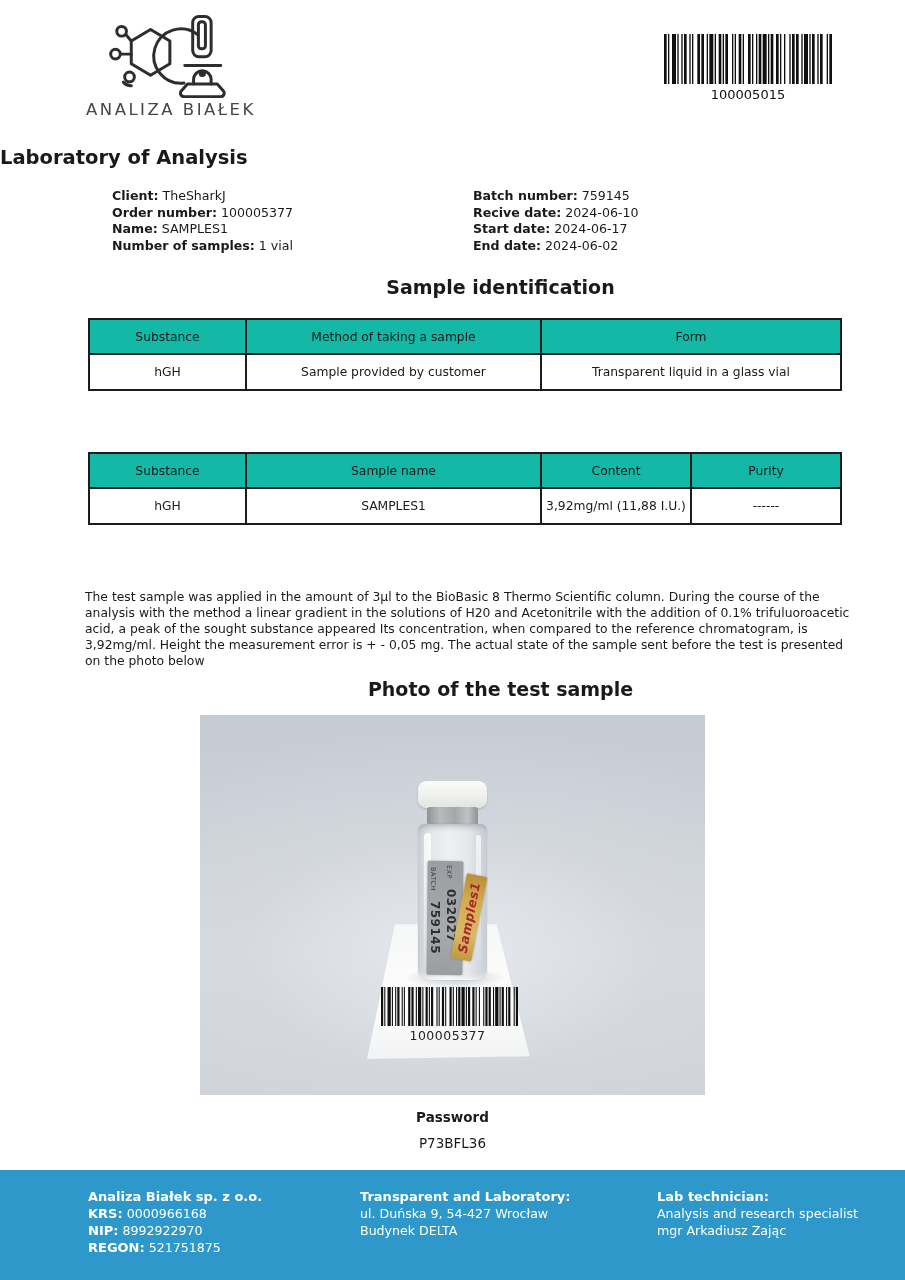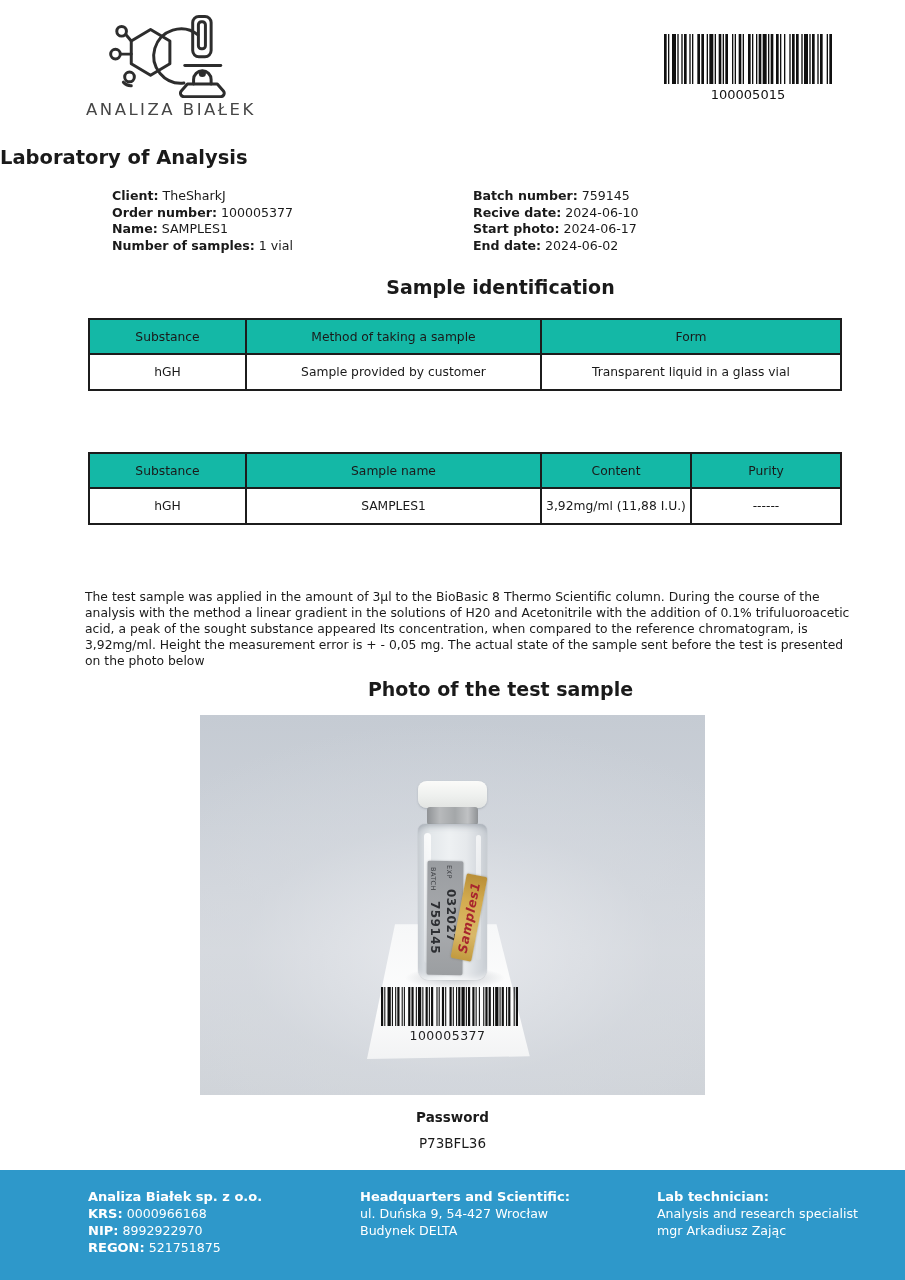--- a/index.html
+++ b/index.html
@@ -156,21 +156,21 @@
 
   <div class="info-col info-left">
     <div class="info-row"><b>Client:</b><span>TheSharkJ</span></div>
     <div class="info-row"><b>Order number:</b><span>100005377</span></div>
     <div class="info-row"><b>Name:</b><span>SAMPLES1</span></div>
     <div class="info-row"><b>Number of samples:</b><span>1 vial</span></div>
   </div>
   <div class="info-col info-right">
     <div class="info-row"><b>Batch number:</b><span>759145</span></div>
     <div class="info-row"><b>Recive date:</b><span>2024-06-10</span></div>
-    <div class="info-row"><b>Start photo:</b><span>2024-06-17</span></div>
+    <div class="info-row"><b>Start date:</b><span>2024-06-17</span></div>
     <div class="info-row"><b>End date:</b><span>2024-06-02</span></div>
   </div>
 
   <div class="sec-head" style="top:276px;">Sample identification</div>
   <table class="tbl" style="top:318px;">
     <colgroup>
         <col style="width:157px">
         <col style="width:295px">
         <col style="width:300px">
       </colgroup>
@@ -288,21 +288,21 @@
   <div class="pw-value">P73BFL36</div>
 
   <div class="footer" style="background-color: rgb(46, 152, 202);">
     <div class="f-col f-1">
       <div><b>Analiza Białek sp. z o.o.</b></div>
       <div class="f-row"><b>KRS:</b><span>0000966168</span></div>
       <div class="f-row"><b>NIP:</b><span>8992922970</span></div>
       <div class="f-row"><b>REGON:</b><span>521751875</span></div>
     </div>
     <div class="f-col f-2">
-      <div><b>Headquarters and Scientific:</b></div>
+      <div><b>Transparent and Laboratory:</b></div>
       <div>ul. Duńska 9, 54-427 Wrocław</div>
       <div>Budynek DELTA</div>
     </div>
     <div class="f-col f-3">
       <div><b>Lab technician:</b></div>
       <div>Analysis and research specialist</div>
       <div>mgr Arkadiusz Zając</div>
     </div>
   </div>
 

